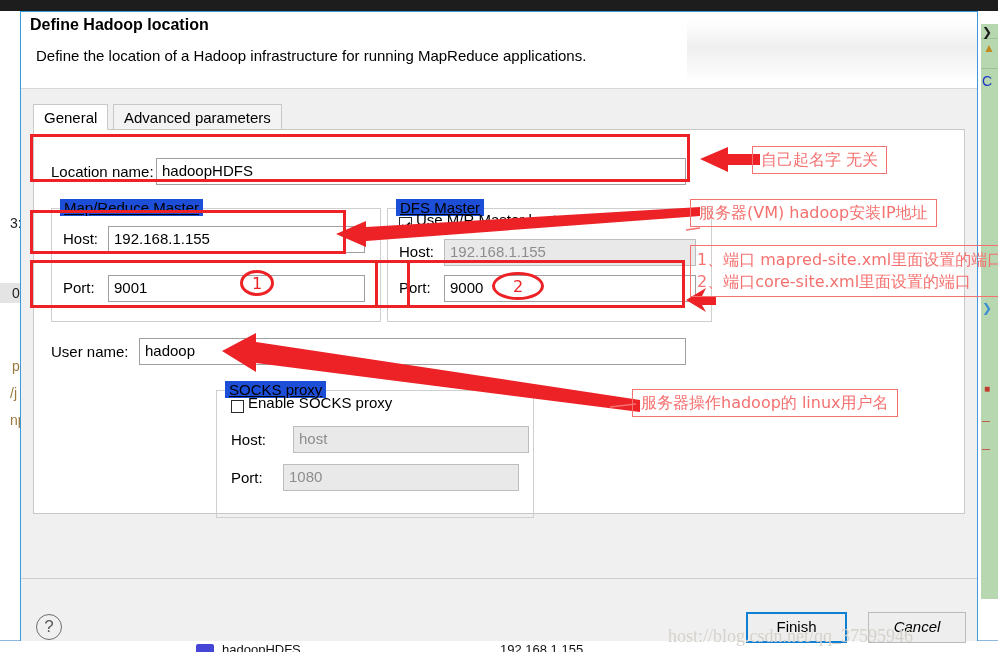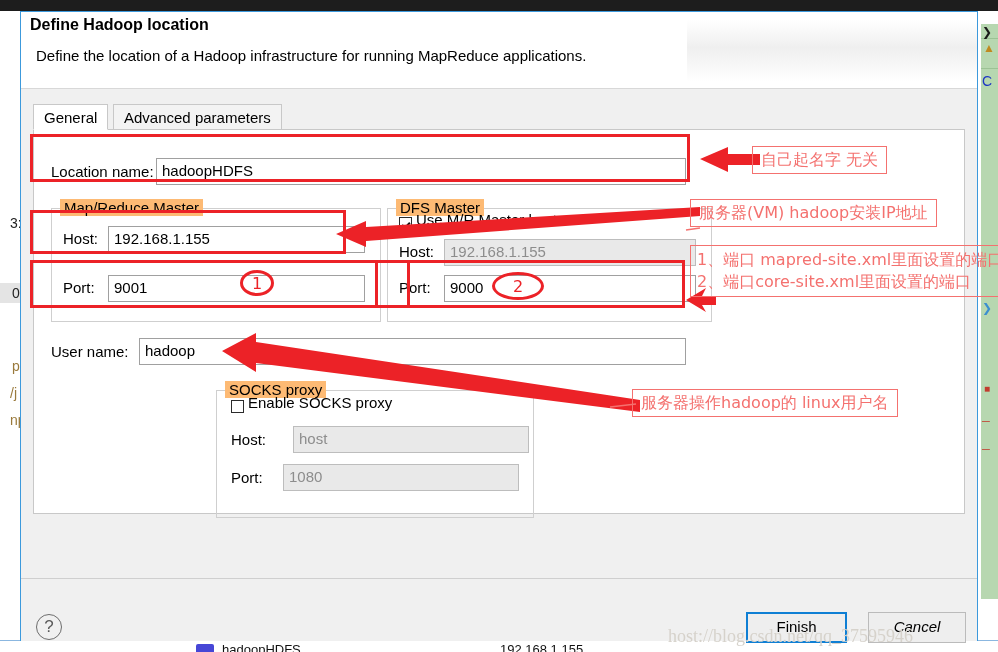--- a/index.html
+++ b/index.html
@@ -48,21 +48,21 @@
   .tab.unsel{left:80px;background:#f3f3f3;border:1px solid #c8c8c8;z-index:2;}
   .tabpanel{position:absolute;left:12px;top:40px;width:932px;height:385px;background:#ffffff;
             border:1px solid #c8c8c8;box-sizing:border-box;padding-left:23px;}
 
   
   .lbl{position:absolute;font-size:15px;color:#000;white-space:nowrap;}
   .tbox{position:absolute;box-sizing:border-box;background:#ffffff;border:1px solid #a0a0a0;
         font-size:15px;color:#000;padding:2px 5px;line-height:20px;white-space:nowrap;overflow:hidden;}
   .tbox.dis{background:#e9e9e9;border:1px solid #bdbdbd;color:#8d8d8d;}
   .grp{position:absolute;box-sizing:border-box;border:1px solid #cfcfcf;}
-  .grp-title{position:absolute;font-size:15px;color:#000;background:#fdba74;padding:0 4px;white-space:nowrap;top:-10px;left:8px;}
+  .grp-title{position:absolute;font-size:15px;color:#000;background:#1d4ed8;padding:0 4px;white-space:nowrap;top:-10px;left:8px;text-decoration:underline;}
   .chk{position:absolute;width:13px;height:13px;box-sizing:border-box;border:1px solid #2b2b2b;background:#fff;}
   .chk.on::after{content:"";position:absolute;left:2px;top:4px;width:6px;height:3px;
      border-left:2px solid #111;border-bottom:2px solid #111;transform:rotate(-45deg);}
   .chk-lbl{position:absolute;font-size:15px;color:#000;white-space:nowrap;}
 
   .btn{position:absolute;box-sizing:border-box;background:#e3e3e3;border:1px solid #bdbdbd;
        font-size:15px;color:#9d9d9d;text-align:center;white-space:nowrap;line-height:26px;}
   .btn.primary{background:#eeeeee;border:1px solid #0f7fd4;color:#000;
        box-shadow:0 0 0 1px #0f7fd4 inset;line-height:28px;font-size:15px;}
   .btn.normal{background:#eeeeee;border:1px solid #bbbbbb;color:#000;line-height:28px;font-size:15px;font-style:italic;}

